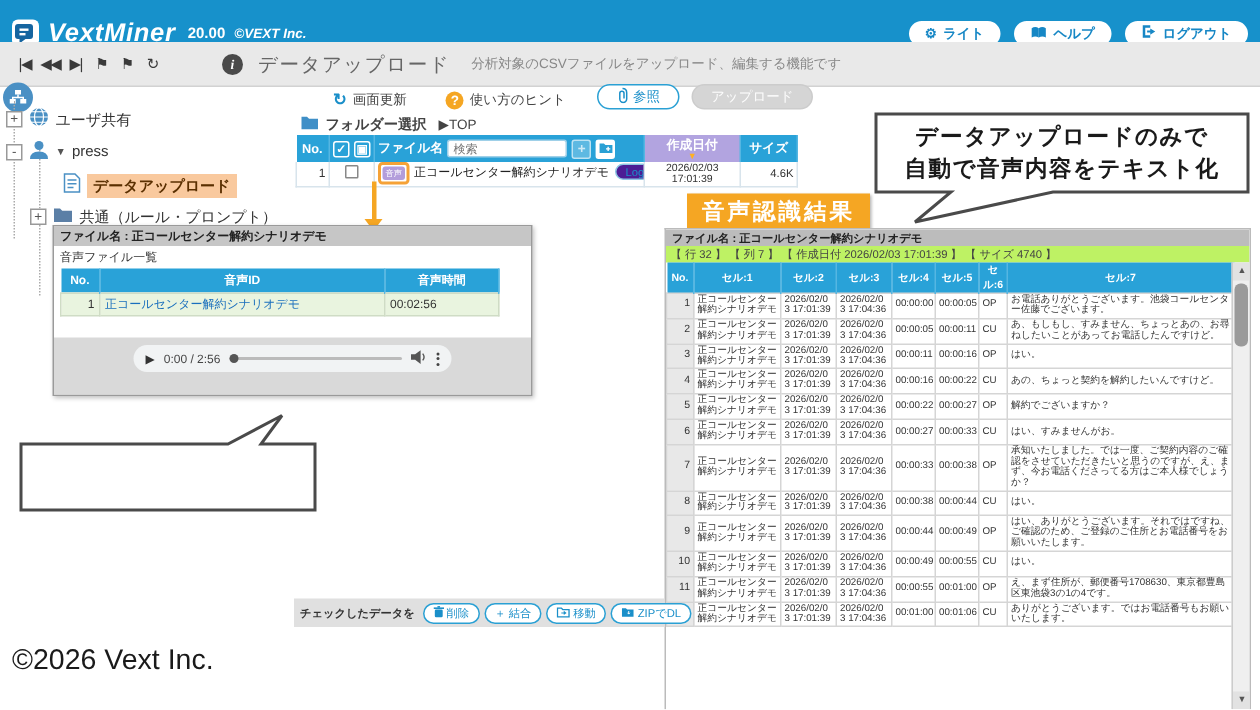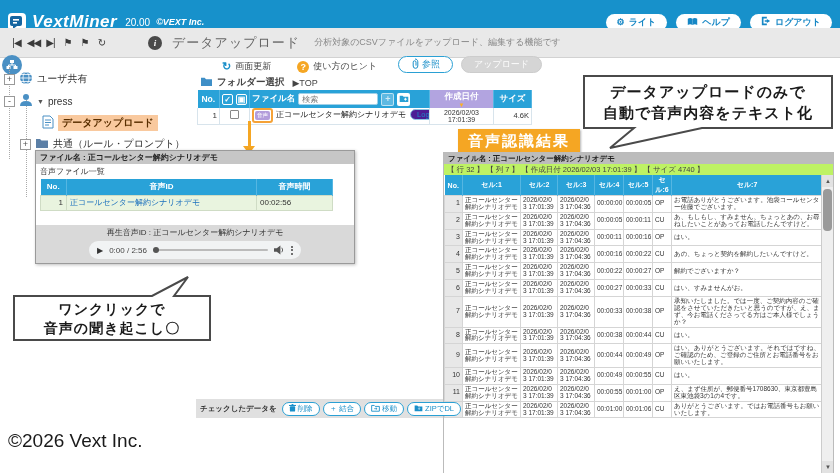--- a/index.html
+++ b/index.html
@@ -6,21 +6,21 @@
   html,body { background:#fff; }
   .app { position:relative; width:840px; height:473px; background:#fff; overflow:hidden;
          font-family:"Liberation Sans", sans-serif; color:#333; }
 
   
   .topbar { position:absolute; top:0; left:0; width:840px; height:44px; background:#1791cb;
             display:flex; align-items:center; padding:0 8px; }
   .logo-box { width:18px; height:18px; background:#fff; border-radius:4px; display:flex;
               align-items:center; justify-content:center; margin-right:6px; }
   .logo-text { color:#fff; font-size:17px; font-weight:bold; font-style:italic; letter-spacing:.5px; }
-  .ver { color:#fff; font-size:10px; font-weight:normal; margin-left:8px; }
+  .ver { color:#fff; font-size:10px; font-weight:bold; margin-left:8px; }
   .copy-top { color:#fff; font-size:9px; font-weight:bold; margin-left:6px;font-style:italic; }
   .topbtns { margin-left:auto; display:flex; gap:9px; }
   .pill-btn { display:flex; align-items:center; gap:4px; background:#fff; border:none; cursor:pointer;
               border-radius:9px; height:17px; padding:0 11px; color:#1687c5; font-size:9px; font-weight:bold;
               font-family:"Liberation Sans",sans-serif; }
 
   
   .toolrow { position:absolute; top:28px; left:0; width:840px; height:30px; background:#e9e9e9;
              border-bottom:1px solid #d2d2d2; display:flex; align-items:center; padding:0 8px; }
   .navic { color:#3a3a3a; font-size:10px; width:17px; text-align:center; cursor:pointer; letter-spacing:-1px; }
@@ -362,21 +362,20 @@
         <th>音声時間</th>
       </tr>
       <tr>
         <td style="text-align:right;">1</td>
         <td><span class="ap-link">正コールセンター解約シナリオデモ</span></td>
         <td>00:02:56</td>
       </tr>
     </tbody>
       </table>
     <div class="ap-footer">
-      <div class="ap-playing">再生音声ID : 正コールセンター解約シナリオデモ</div>
       <div class="player">
         <span class="play-ic">▶</span>
         <span class="ptime">0:00 / 2:56</span>
         <span class="ptrack">
             <span class="pthumb"></span>
           </span>
         <span><svg width="11" height="10" viewBox="0 0 12 10">
               <path d="M0,3 H3 L7,0 V10 L3,7 H0 Z" fill="#555"></path>
               <path d="M8.5,2.5 Q10.5,5 8.5,7.5" fill="none" stroke="#555" stroke-width="1"></path>
             </svg></span>
@@ -386,24 +385,20 @@
             <i></i>
           </span>
       </div>
     </div>
   </div>
 
   <div class="callout co-left">
     <svg width="200" height="66" viewBox="0 0 200 66">
         <path d="M2,20 H140 L176,1 L162,20 H198 V64 H2 Z" fill="#fff" stroke="#4a4a4a" stroke-width="2"></path>
       </svg>
-    <div class="co-text">
-      <div>ワンクリックで</div>
-      <div>音声の聞き起こし〇</div>
-    </div>
   </div>
 
   <div class="callout co-right">
     <svg width="252" height="76" viewBox="0 0 252 76">
         <path d="M2,2 H250 V54 H120 L28,74 L52,54 H2 Z" fill="#fff" stroke="#4a4a4a" stroke-width="2"></path>
       </svg>
     <div class="co-text">
       <div>データアップロードのみで</div>
       <div>自動で音声内容をテキスト化</div>
     </div>

